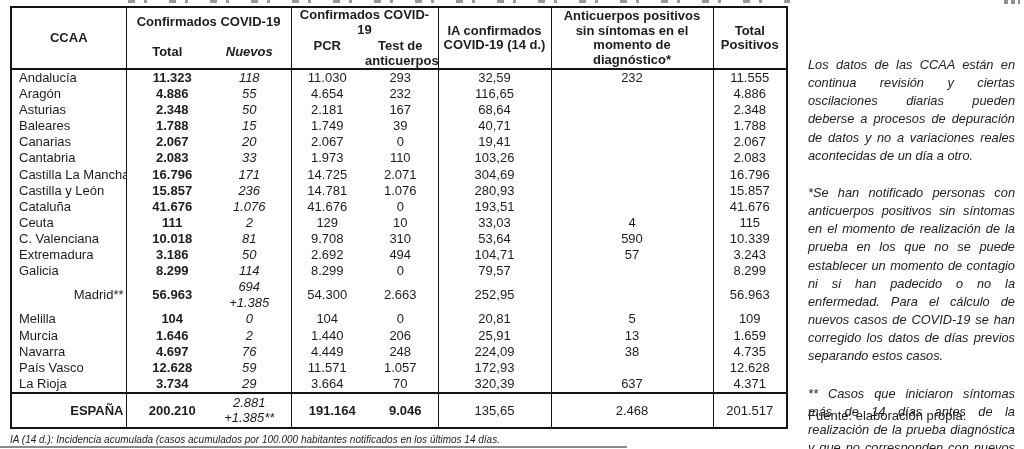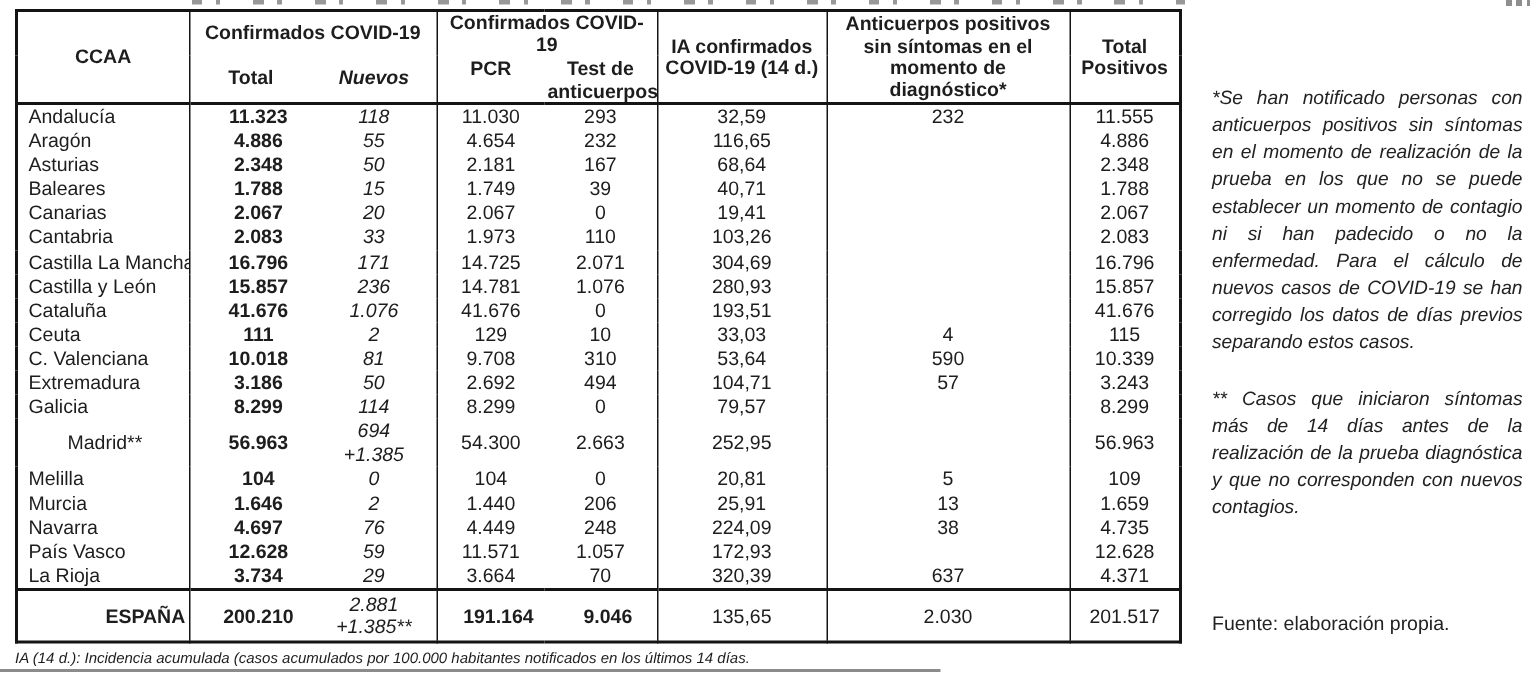--- a/index.html
+++ b/index.html
@@ -28,21 +28,21 @@
   thead tr.r2 th{height:25px;border-bottom:2.5px solid #141414;}
   th.bl, td.bl{border-left:1.5px solid #141414;}
   thead tr.r2 th.sub-mid{vertical-align:middle;}
   thead tr.r2 th.sub-top{vertical-align:top;padding-top:2px;}
   .italic{font-style:italic;}
   .bold{font-weight:bold;padding-left:12px;}
   tbody td{
     font-size:13px;line-height:16.1px;text-align:center;vertical-align:middle;white-space:pre-line;
   }
   tbody td.name{text-align:left;padding-left:7px;white-space:nowrap;}
-  tbody td.name.indent{padding-left:33px;}
+  tbody td.name.indent{padding-left:33px;text-align:right;}
   tfoot td{
     font-size:13px;line-height:15px;height:33px;text-align:center;vertical-align:middle;
     border-top:2.5px solid #141414;white-space:pre-line;
   }
   tfoot td.name{text-align:right;padding-left:7px;}
   .footnote{
     margin-top:5px;width:778px;font-size:10px;font-style:italic;font-weight:500;
     color:#1d1d1d;letter-spacing:0;
   }
   .notes{
@@ -287,27 +287,28 @@
       </tbody>
     <tfoot>
       <tr>
         <td class="name bold">ESPAÑA</td>
         <td class="bl bold">200.210</td>
         <td class="italic">2.881
 +1.385**</td>
         <td class="bl bold">191.164</td>
         <td class="bold">9.046</td>
         <td class="bl">135,65</td>
-        <td class="bl">2.030</td>
+        <td class="bl">2.468</td>
         <td class="bl">201.517</td>
       </tr>
     </tfoot>
   </table>
   <div class="footnote">IA (14 d.): Incidencia acumulada (casos acumulados por 100.000 habitantes notificados en los últimos 14 días.</div>
 </div>
 
 <aside class="notes">
+  <p>Los datos de las CCAA están en continua revisión y ciertas oscilaciones diarias pueden deberse a procesos de depuración de datos y no a variaciones reales acontecidas de un día a otro.</p>
   <p>*Se han notificado personas con anticuerpos positivos sin síntomas en el momento de realización de la prueba en los que no se puede establecer un momento de contagio ni si han padecido o no la enfermedad. Para el cálculo de nuevos casos de COVID-19 se han corregido los datos de días previos separando estos casos.</p>
   <p>** Casos que iniciaron síntomas más de 14 días antes de la realización de la prueba diagnóstica y que no corresponden con nuevos contagios.</p>
 </aside>
 <div class="source">Fuente: elaboración propia.</div>
 
 <div class="bottom-line"></div>
 
 </body></html>

